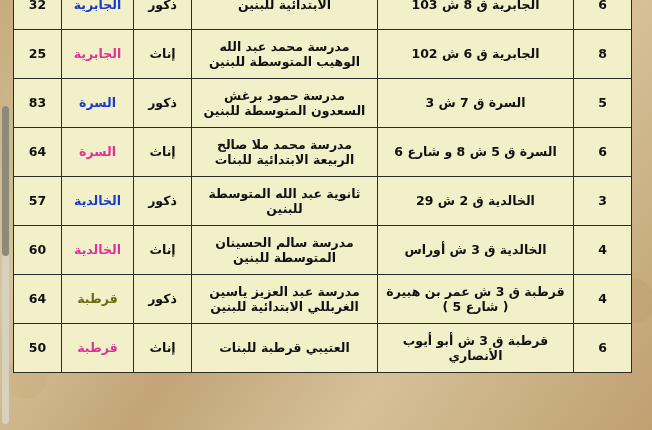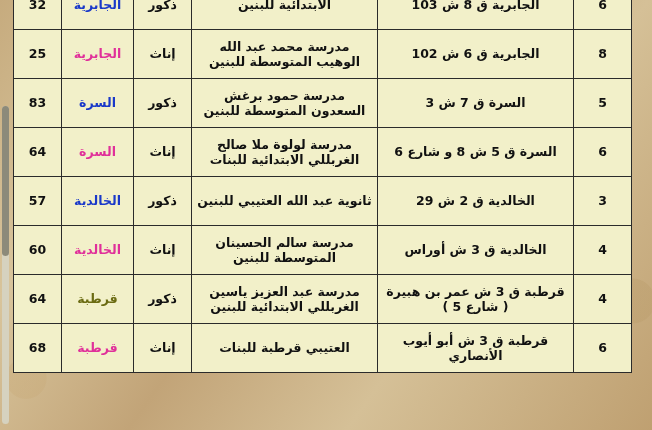--- a/index.html
+++ b/index.html
@@ -145,29 +145,29 @@
           <td class="num">5</td>
           <td class="addr">السرة ق 7 ش  3</td>
           <td class="school">مدرسة حمود برغش السعدون المتوسطة للبنين</td>
           <td class="gender">ذكور</td>
           <td class="area blue">السرة</td>
           <td class="id">83</td>
         </tr>
         <tr class="row-h42">
           <td class="num">6</td>
           <td class="addr">السرة ق 5 ش 8 و شارع 6</td>
-          <td class="school">مدرسة لولوة ملا صالح الغربللي الابتدائية للبنات</td>
+          <td class="school">مدرسة محمد ملا صالح الربيعة الابتدائية للبنات</td>
           <td class="gender">إناث</td>
           <td class="area pink">السرة</td>
           <td class="id">64</td>
         </tr>
         <tr class="row-h42">
           <td class="num">3</td>
           <td class="addr">الخالدية ق 2 ش 29</td>
-          <td class="school">ثانوية عبد الله العتيبي للبنين</td>
+          <td class="school">ثانوية عبد الله المتوسطة للبنين</td>
           <td class="gender">ذكور</td>
           <td class="area blue">الخالدية</td>
           <td class="id">57</td>
         </tr>
         <tr class="row-h42">
           <td class="num">4</td>
           <td class="addr">الخالدية ق 3  ش أوراس</td>
           <td class="school">مدرسة سالم الحسينان المتوسطة للبنين</td>
           <td class="gender">إناث</td>
           <td class="area pink">الخالدية</td>
@@ -180,21 +180,21 @@
           <td class="gender">ذكور</td>
           <td class="area olive">قرطبة</td>
           <td class="id">64</td>
         </tr>
         <tr class="row-h42">
           <td class="num">6</td>
           <td class="addr">قرطبة ق 3  ش أبو أيوب الأنصاري</td>
           <td class="school">العتيبي قرطبة للبنات</td>
           <td class="gender">إناث</td>
           <td class="area pink">قرطبة</td>
-          <td class="id">68</td>
+          <td class="id">50</td>
         </tr>
       </tbody>
     </table>
   </div>
 
   <div class="scroll-track">
     <div class="scroll-thumb"></div>
   </div>
 
 </div>

